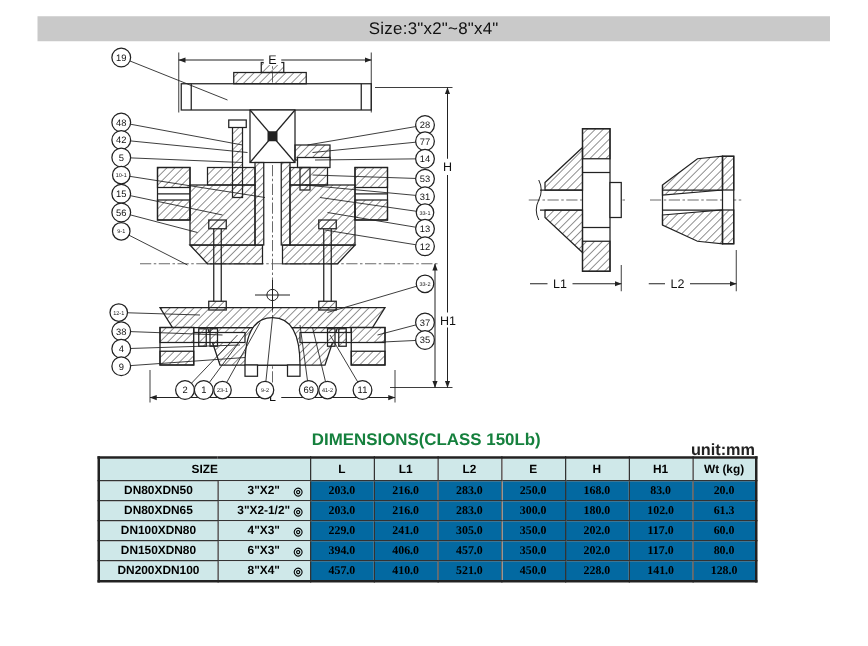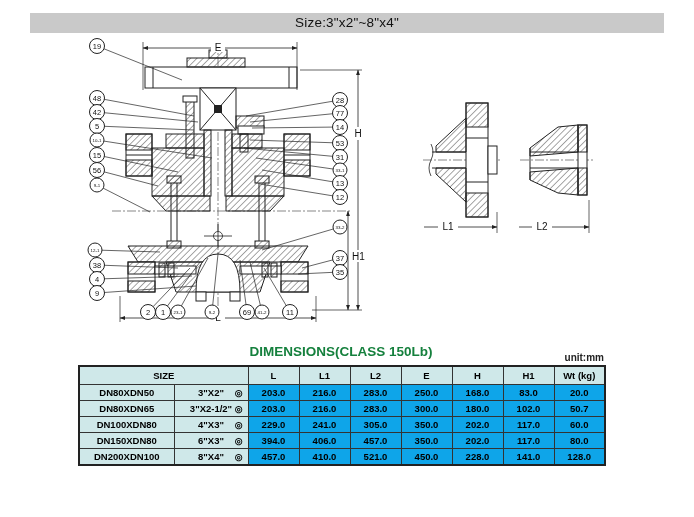--- a/index.html
+++ b/index.html
@@ -4,28 +4,28 @@
 <style>
   html,body{margin:0;padding:0;background:#fff;}
   .page{position:relative;width:694px;height:517px;background:#fff;overflow:hidden;
         font-family:"Liberation Sans",sans-serif;color:#111;}
   .titlebar{position:absolute;left:30px;top:13px;width:634px;height:20px;background:#c9c9c9;
             text-align:center;line-height:20px;font-size:13.5px;color:#111;letter-spacing:.2px;}
   svg.dwg{position:absolute;left:0;top:0;}
   svg.dwg text{font-family:"Liberation Sans",sans-serif;fill:#111;}
   .tbl-title{position:absolute;top:344px;left:78px;width:526px;text-align:center;
              font-weight:bold;font-size:13.5px;color:#15803d;}
-  .unit{position:absolute;top:352px;right:90px;font-size:10px;font-weight:bold;color:#222;}
+  .unit{position:absolute;top:352px;right:90px;font-size:13px;font-weight:bold;color:#222;}
   table.dims{position:absolute;top:365px;left:78px;width:526px;border-collapse:collapse;
              table-layout:fixed;font-size:9.5px;font-weight:bold;color:#000;border:2px solid #222;}
   table.dims th,table.dims td{border:1px solid #333;height:15px;padding:0;text-align:center;
              vertical-align:middle;overflow:hidden;white-space:nowrap;}
   table.dims thead th{height:17px;background:#cfe8e9;}
   td.c-size{background:#cfe8e9;}
-  td.c-num{background:#0ea5e9;}
+  td.c-num{background:#0369a1;font-family:Liberation Serif, serif;}
   td.c-inch{position:relative;}
   td.c-inch .mark{position:absolute;right:5px;top:50%;transform:translateY(-52%);font-size:9px;}
 </style>
 </head>
 <body>
 
 <div class="page">
 
   <div class="titlebar">Size:3"x2"~8"x4"</div>
 
@@ -385,21 +385,21 @@
         </tr>
         <tr>
           <td class="c-size">DN80XDN65</td>
           <td class="c-size c-inch"><span>3"X2-1/2"</span><span class="mark">◎</span></td>
           <td class="c-num">203.0</td>
           <td class="c-num">216.0</td>
           <td class="c-num">283.0</td>
           <td class="c-num">300.0</td>
           <td class="c-num">180.0</td>
           <td class="c-num">102.0</td>
-          <td class="c-num">50.7</td>
+          <td class="c-num">61.3</td>
         </tr>
         <tr>
           <td class="c-size">DN100XDN80</td>
           <td class="c-size c-inch"><span>4"X3"</span><span class="mark">◎</span></td>
           <td class="c-num">229.0</td>
           <td class="c-num">241.0</td>
           <td class="c-num">305.0</td>
           <td class="c-num">350.0</td>
           <td class="c-num">202.0</td>
           <td class="c-num">117.0</td>

